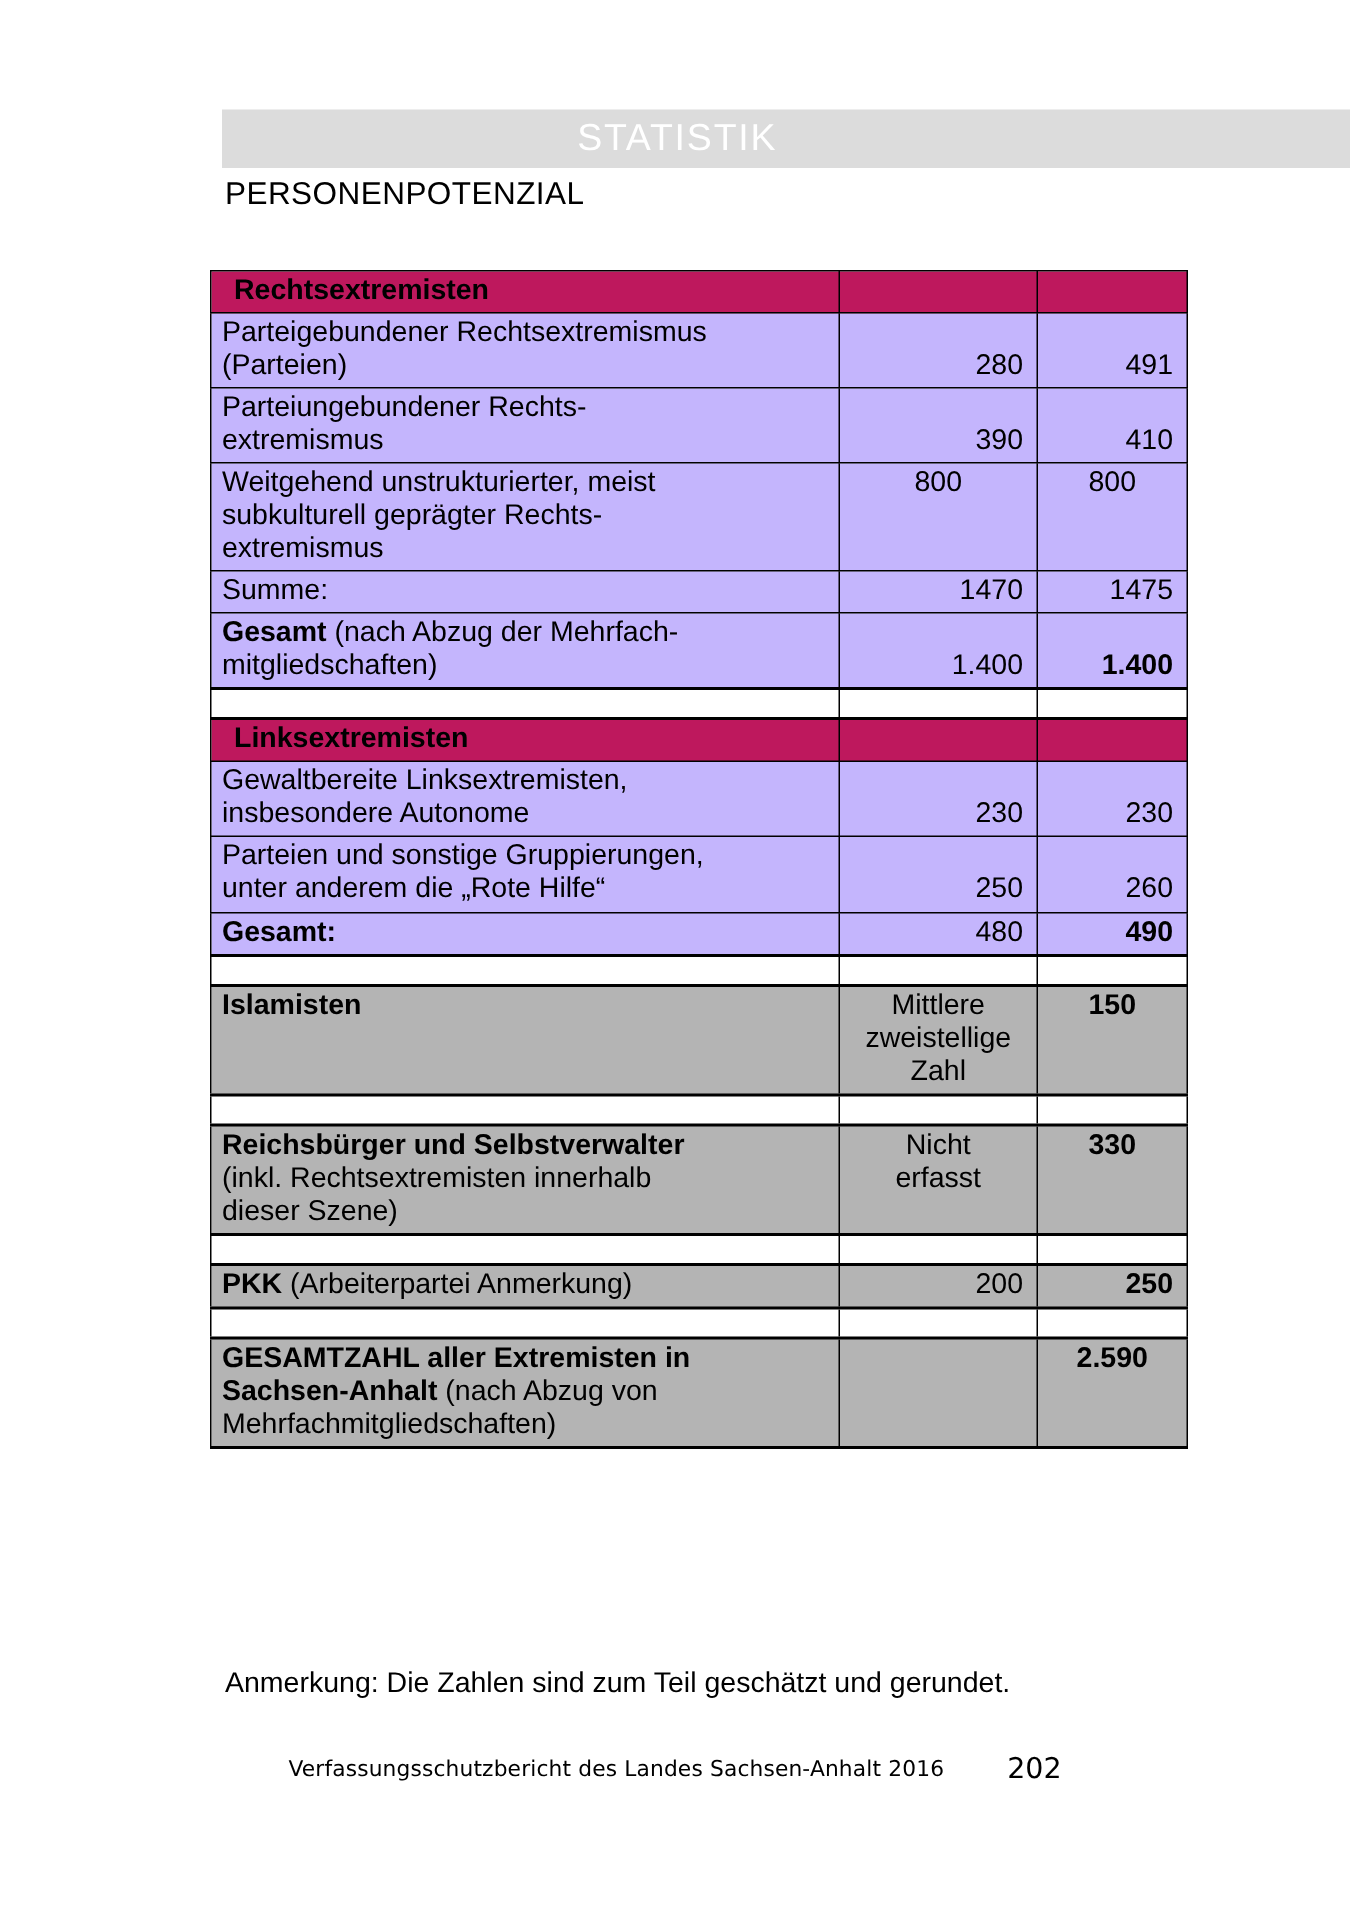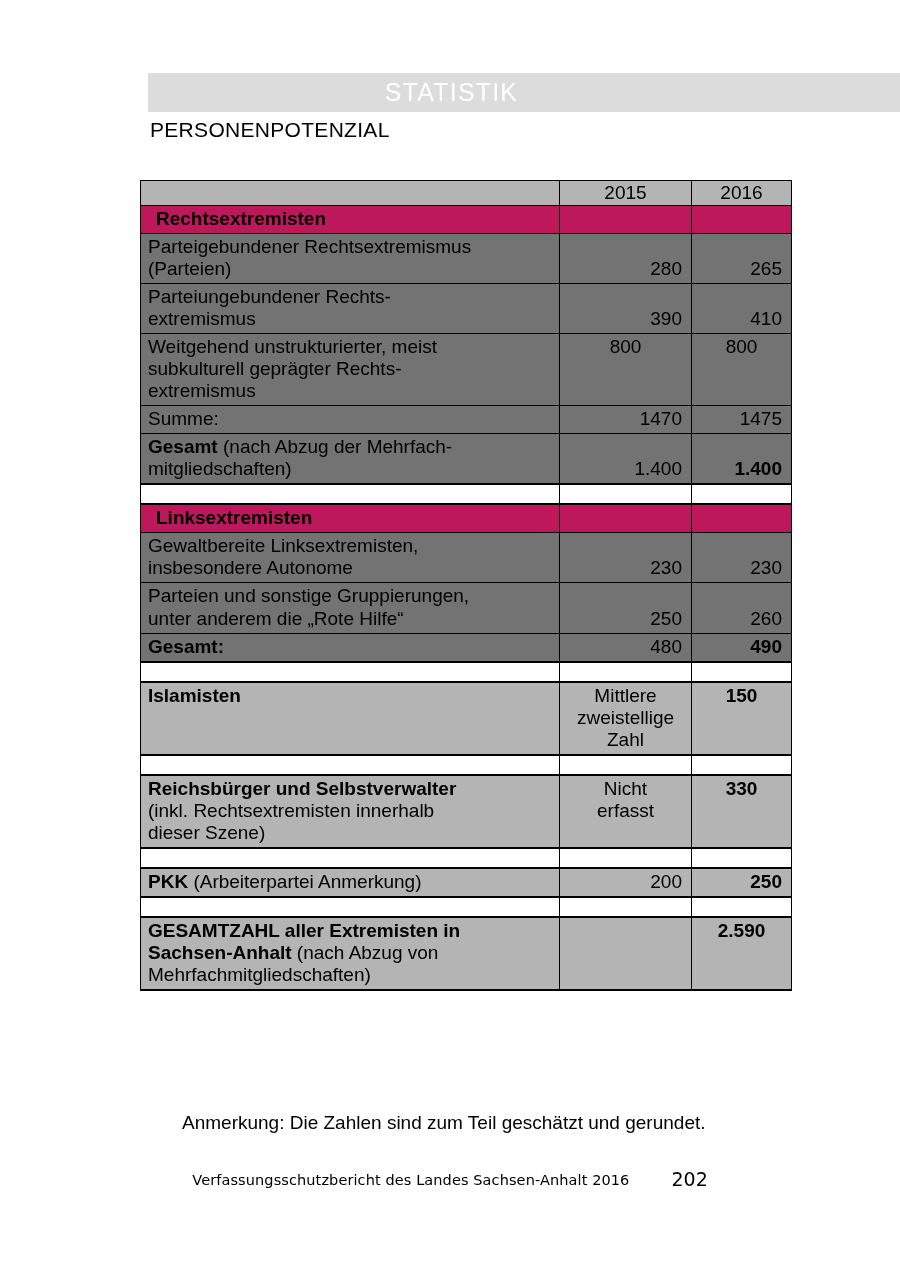--- a/index.html
+++ b/index.html
@@ -62,21 +62,21 @@
   }
   table.stat col.c-label { width: 419px; }
   table.stat col.c-y1 { width: 132px; }
   table.stat col.c-y2 { width: 100px; }
 
   table.stat td {
     border: 1px solid #000000;
     padding: 2px 7px 3px 7px;
     vertical-align: top;
     line-height: 1.16;
-    background: #737373;
+    background: #c4b5fd;
   }
   table.stat td.num {
     text-align: right;
     vertical-align: bottom;
     padding-right: 9px;
     white-space: nowrap;
   }
   table.stat td.head-year {
     background: #b4b4b4;
     text-align: center;
@@ -105,21 +105,20 @@
   .b { font-weight: bold; }
   .mid { vertical-align: middle; text-align: center; margin-top: 41px; }
   .midr { vertical-align: middle; text-align: center; }
 
   
   #anmerkung {
     position: absolute;
     left: 150px;
     top: 1112px;
     font-size: 19px;
-    margin-left: 32px;
   }
 
   
   #page-footer {
     position: absolute;
     left: 0;
     top: 1168px;
     width: 900px;
     text-align: center;
     font-family: "DejaVu Sans", sans-serif;
@@ -143,36 +142,31 @@
 
 <div id="stat-table-wrap">
   <table class="stat">
     <colgroup>
       <col class="c-label">
       <col class="c-y1">
       <col class="c-y2">
     </colgroup>
     <tbody>
 
-      <tr>
-        <td class="head-year"></td>
-        <td class="head-year">2015</td>
-        <td class="head-year">2016</td>
-      </tr>
 
       <tr class="section">
         <td>Rechtsextremisten</td>
         <td></td>
         <td></td>
       </tr>
 
       <tr>
         <td>Parteigebundener Rechtsextremismus (Parteien)</td>
         <td class="num">280</td>
-        <td class="num">265</td>
+        <td class="num">491</td>
       </tr>
 
       <tr>
         <td>
           <span>Parteiungebundener Rechts-</span><br>
           <span>extremismus</span>
         </td>
         <td class="num">390</td>
         <td class="num">410</td>
       </tr>

